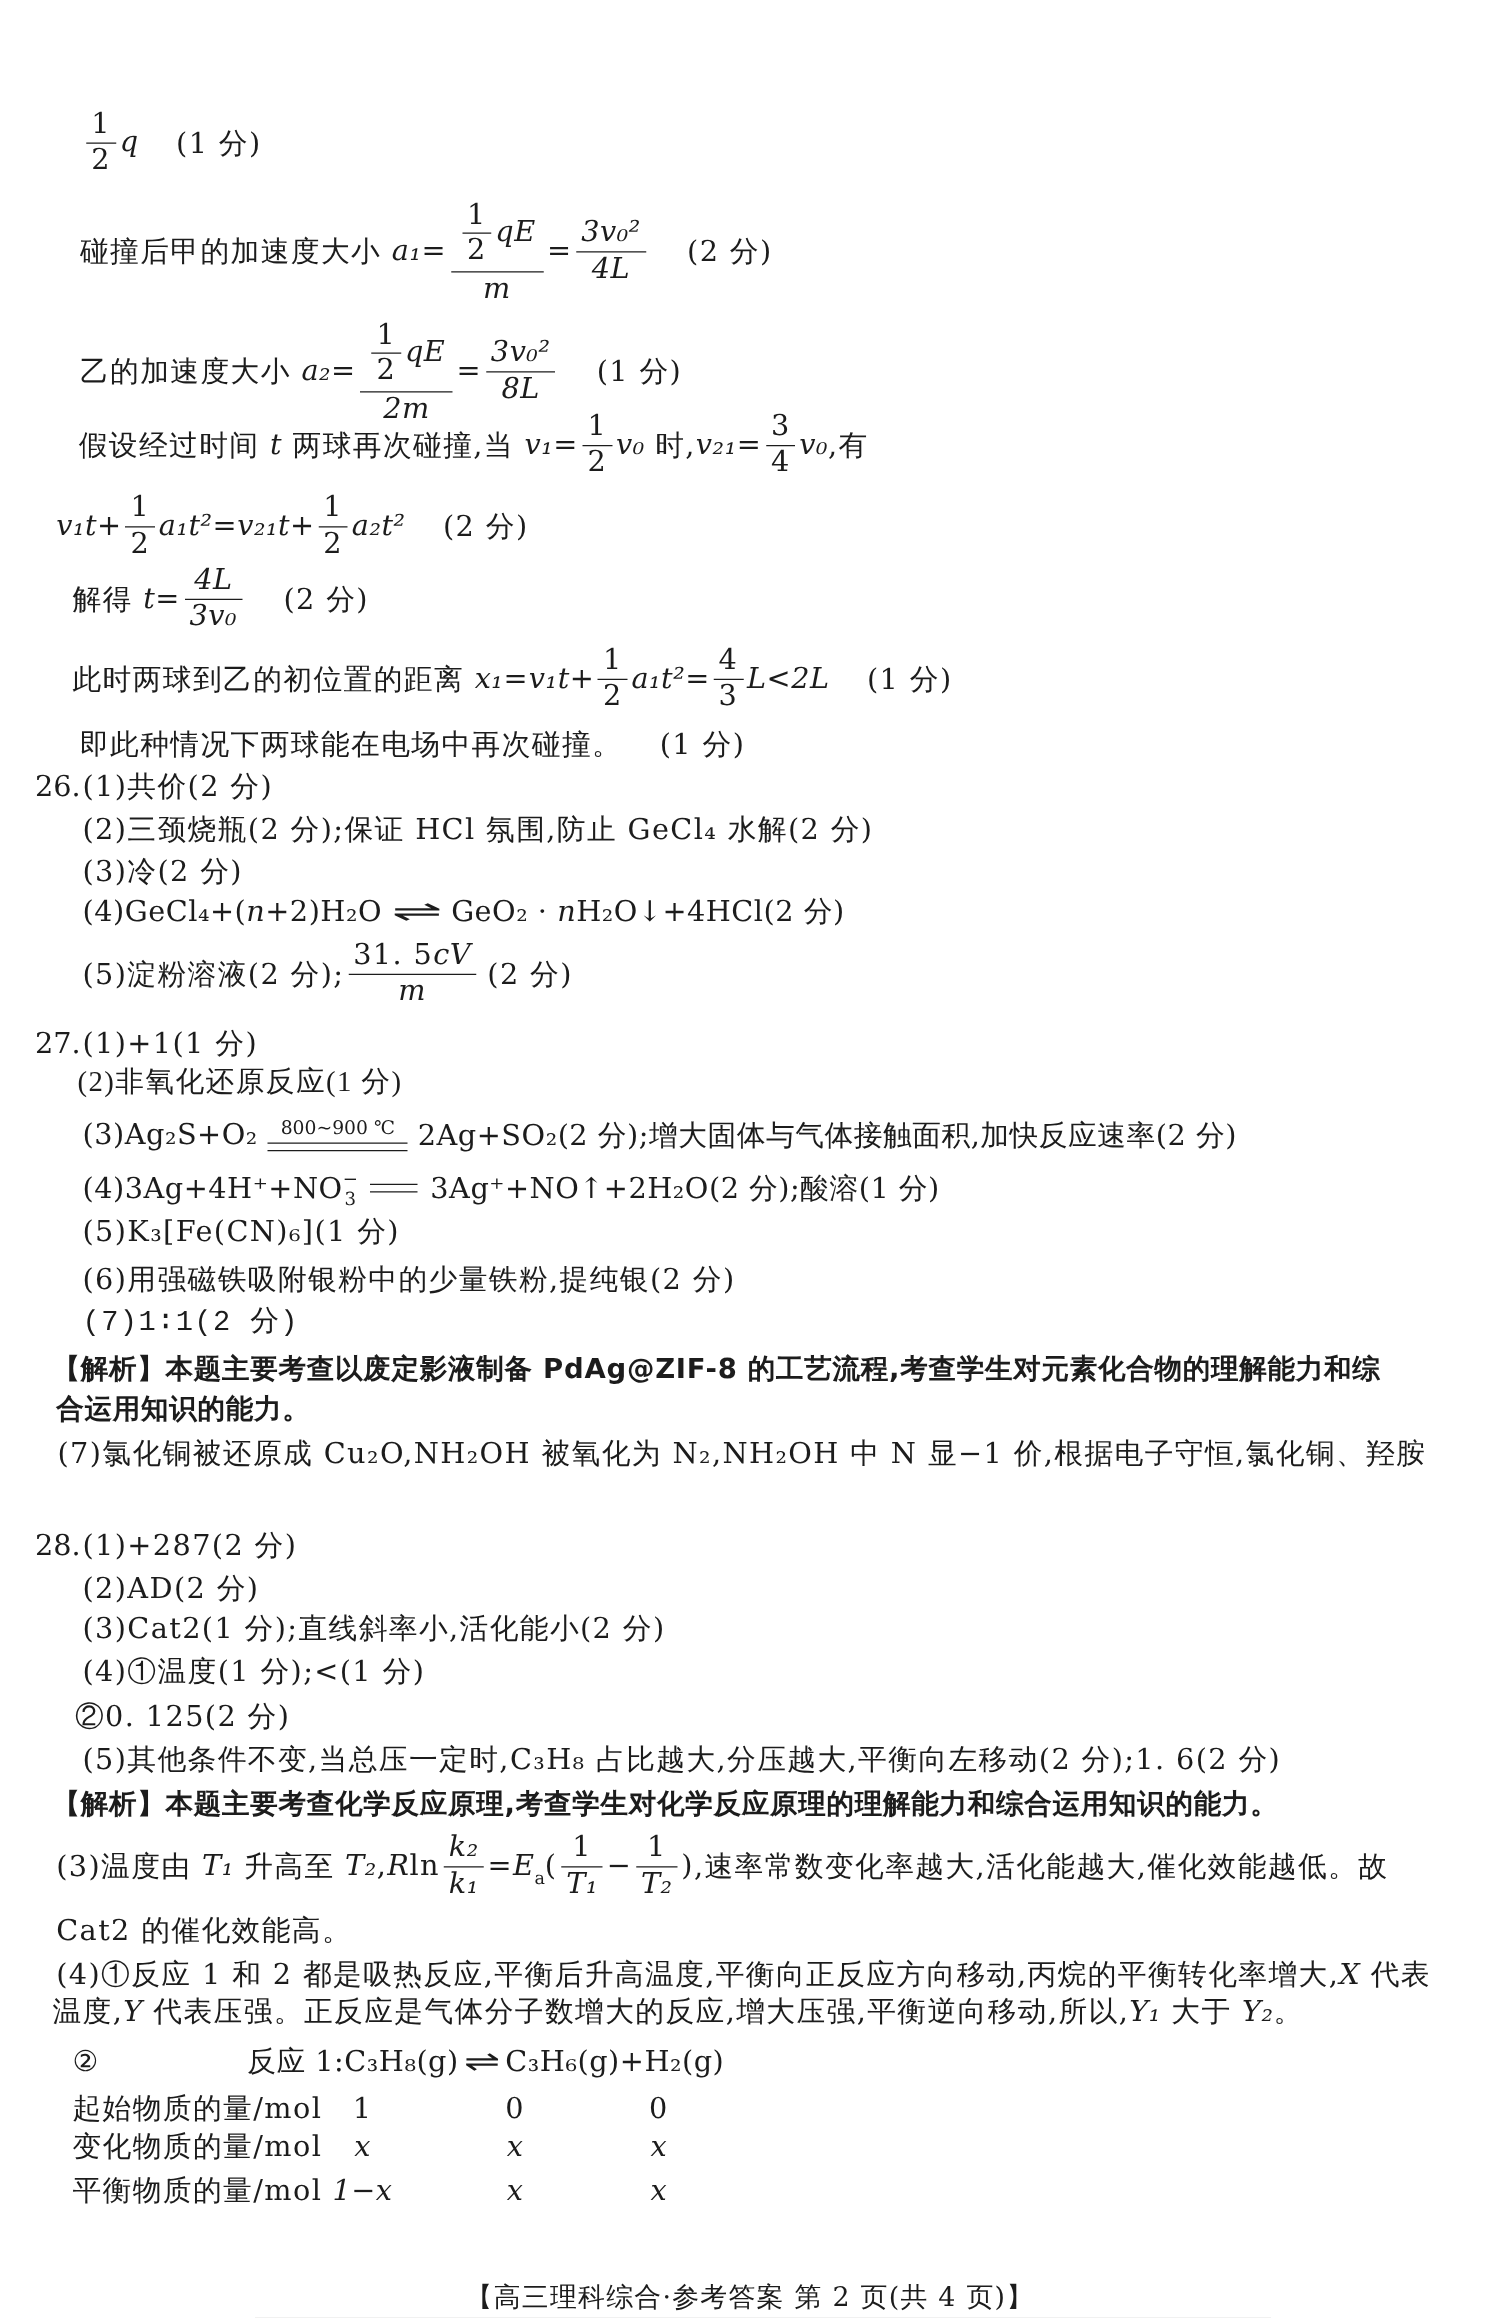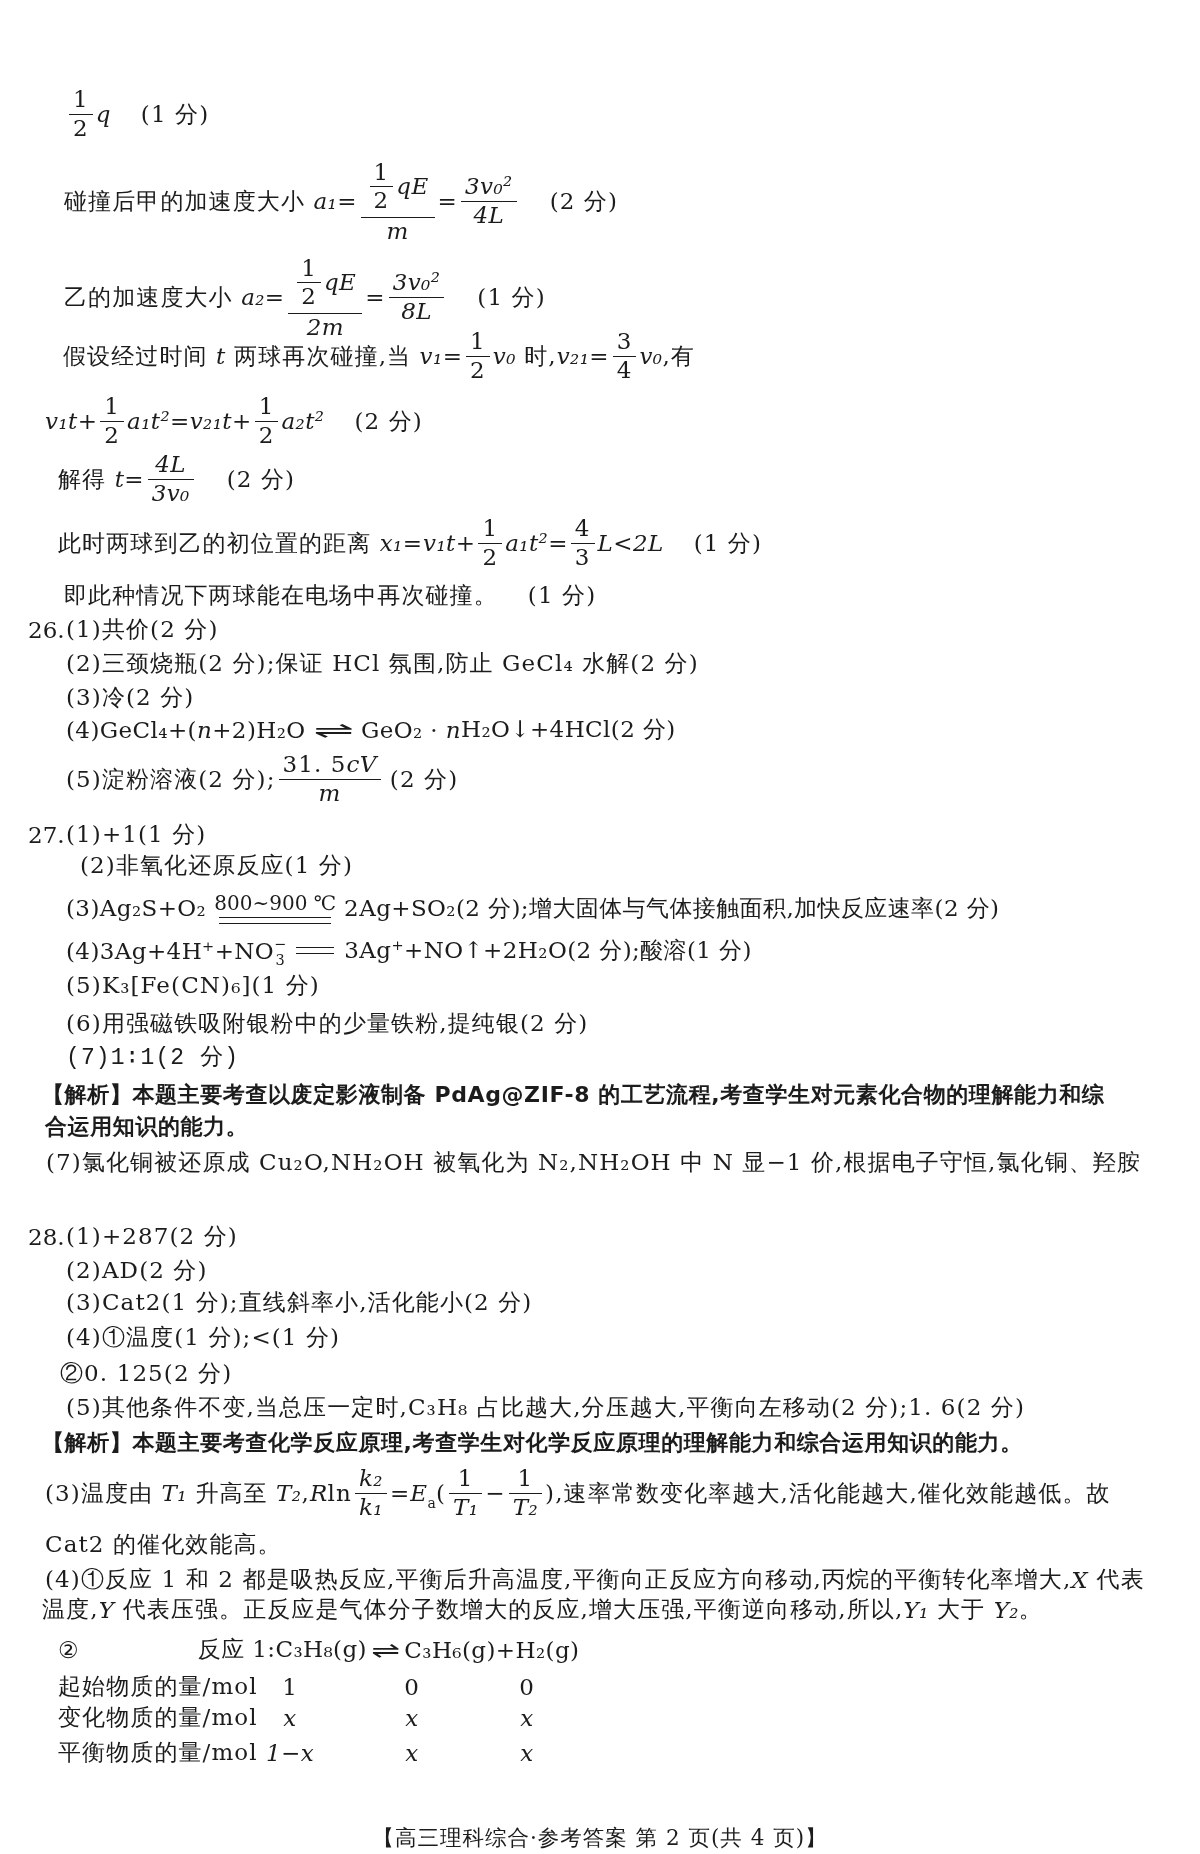--- a/index.html
+++ b/index.html
@@ -23,21 +23,21 @@
   .score { margin-left:30px; }
   .score0 { margin-left:6px; }
   
   .frac { display:inline-flex; flex-direction:column; align-items:stretch;
           vertical-align:middle; text-align:center; line-height:1.18; margin:0 3px; }
   .fn { display:block; padding:0 4px; border-bottom:1.7px solid #1c1c1c; }
   .fd { display:block; padding:0 4px; }
   .fn-row { display:flex; align-items:center; justify-content:center; padding:2px 6px 3px 6px; border-bottom:1.7px solid #1c1c1c; }
   
   .ceq { display:inline-flex; flex-direction:column; align-items:center; margin:0 8px; }
-  .ceq-top { font-size:20px; letter-spacing:0; line-height:1; margin-bottom:4px; }
+  .ceq-top { font-size:15px; letter-spacing:0; line-height:1; margin-bottom:4px; }
   .ceq-bar { width:112px; height:5px; border-top:1.7px solid #1c1c1c; border-bottom:1.7px solid #1c1c1c; }
   
   .deq { display:inline-block; width:38px; height:5px; border-top:1.7px solid #1c1c1c;
          border-bottom:1.7px solid #1c1c1c; margin:0 10px; }
   
   .vstack { display:inline-flex; flex-direction:column; align-items:center;
             font-size:14.5px; line-height:1.05; letter-spacing:0; transform:translateY(2px); }
   
   .eqarw { display:inline-block; transform:scaleX(2.1); margin:0 18px;
            font-family:"DejaVu Sans",sans-serif; letter-spacing:0; }
@@ -99,21 +99,21 @@
   <div class="line" style="left:66px;top:714px;">
     <span class="chem">(4)GeCl₄+(</span><span class="f">n</span><span class="chem">+2)H₂O</span><span class="eqarw">⇌</span><span class="chem">GeO₂ · </span><span class="f">n</span><span class="chem">H₂O↓+4HCl(2 分)</span>
   </div>
   <div class="line" style="left:66px;top:752px;height:54px;">
     <span>(5)淀粉溶液(2 分);</span><span class="frac"><span class="fn"><span>31. 5</span><span class="f">cV</span></span><span class="fd f">m</span></span><span class="score0">(2 分)</span>
   </div>
 
   <div class="line" style="left:28px;top:819px;justify-content:center;">
     <span class="qlabel">27.</span><span>(1)+1(1 分)</span>
   </div>
-  <div class="line" style="left:80px;top:850px;">
+  <div class="line" style="left:62px;top:850px;font-family:Liberation Serif, serif;">
     <span>(2)非氧化还原反应(1 分)</span>
   </div>
   <div class="line" style="left:66px;top:884px;height:48px;">
     <span class="chem">(3)Ag₂S+O₂</span><span class="ceq"><span class="ceq-top">800~900 ℃</span><span class="ceq-bar"></span></span><span class="chem">2Ag+SO₂(2 分);增大固体与气体接触面积,加快反应速率(2 分)</span>
   </div>
   <div class="line" style="left:66px;top:935px;">
     <span class="chem">(4)3Ag+4H⁺+NO</span><span class="vstack"><span>−</span><span>3</span></span><span class="deq"></span><span class="chem">3Ag⁺+NO↑+2H₂O(2 分);酸溶(1 分)</span>
   </div>
   <div class="line" style="left:66px;top:970px;">
     <span>(5)K₃[Fe(CN)₆](1 分)</span>

